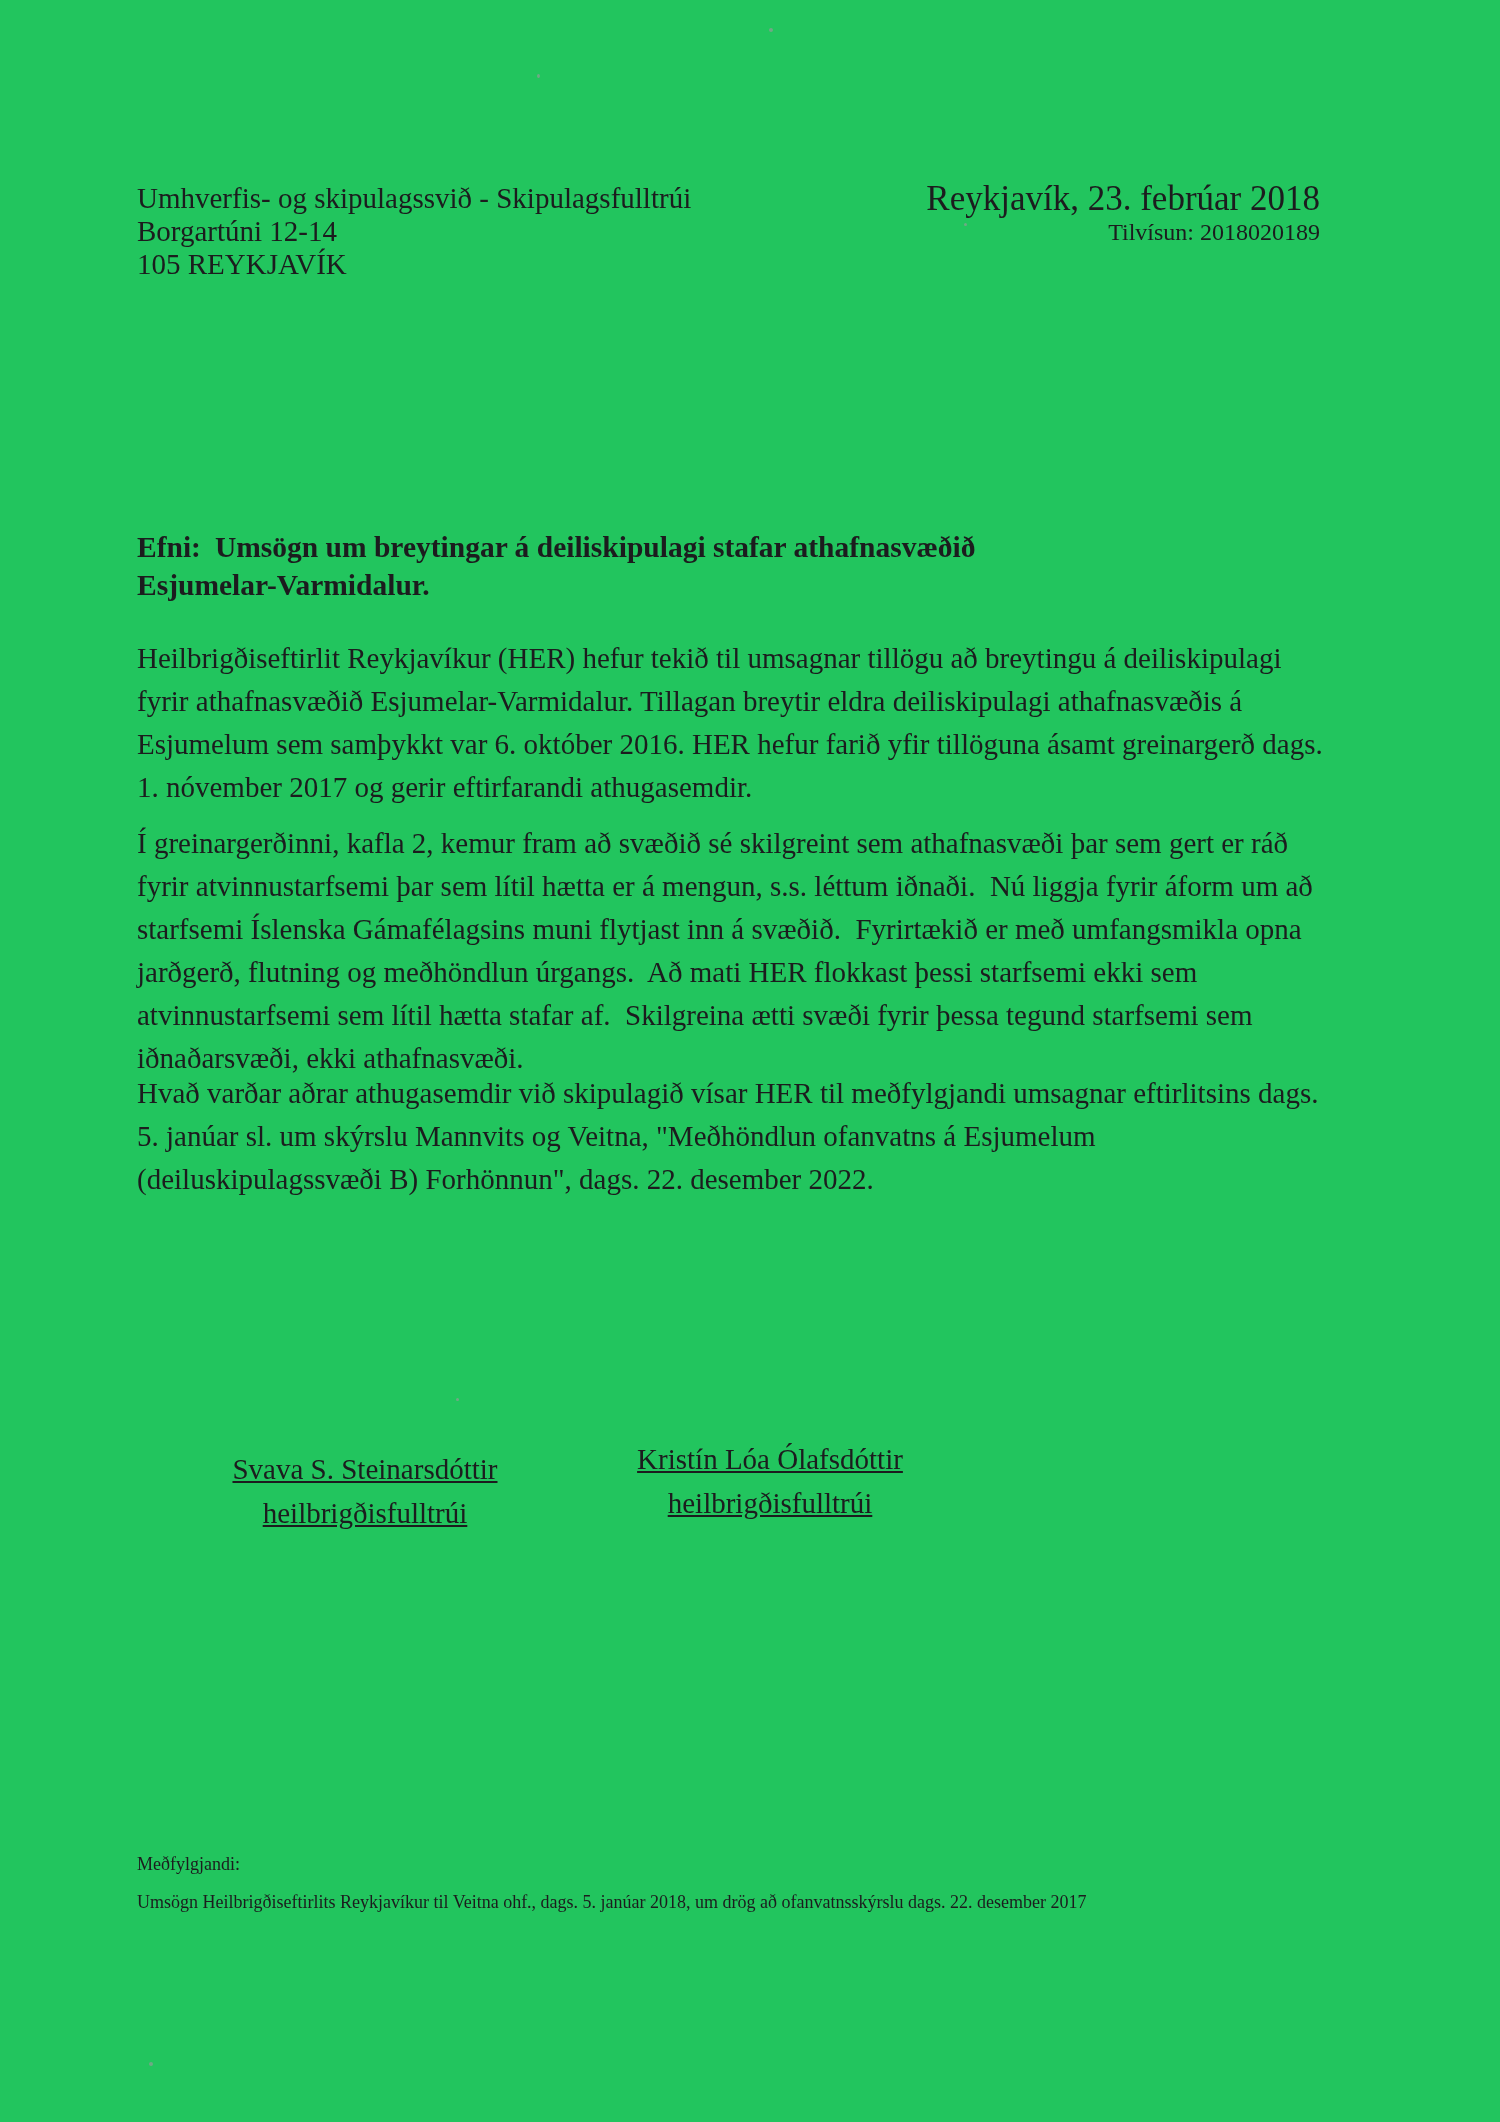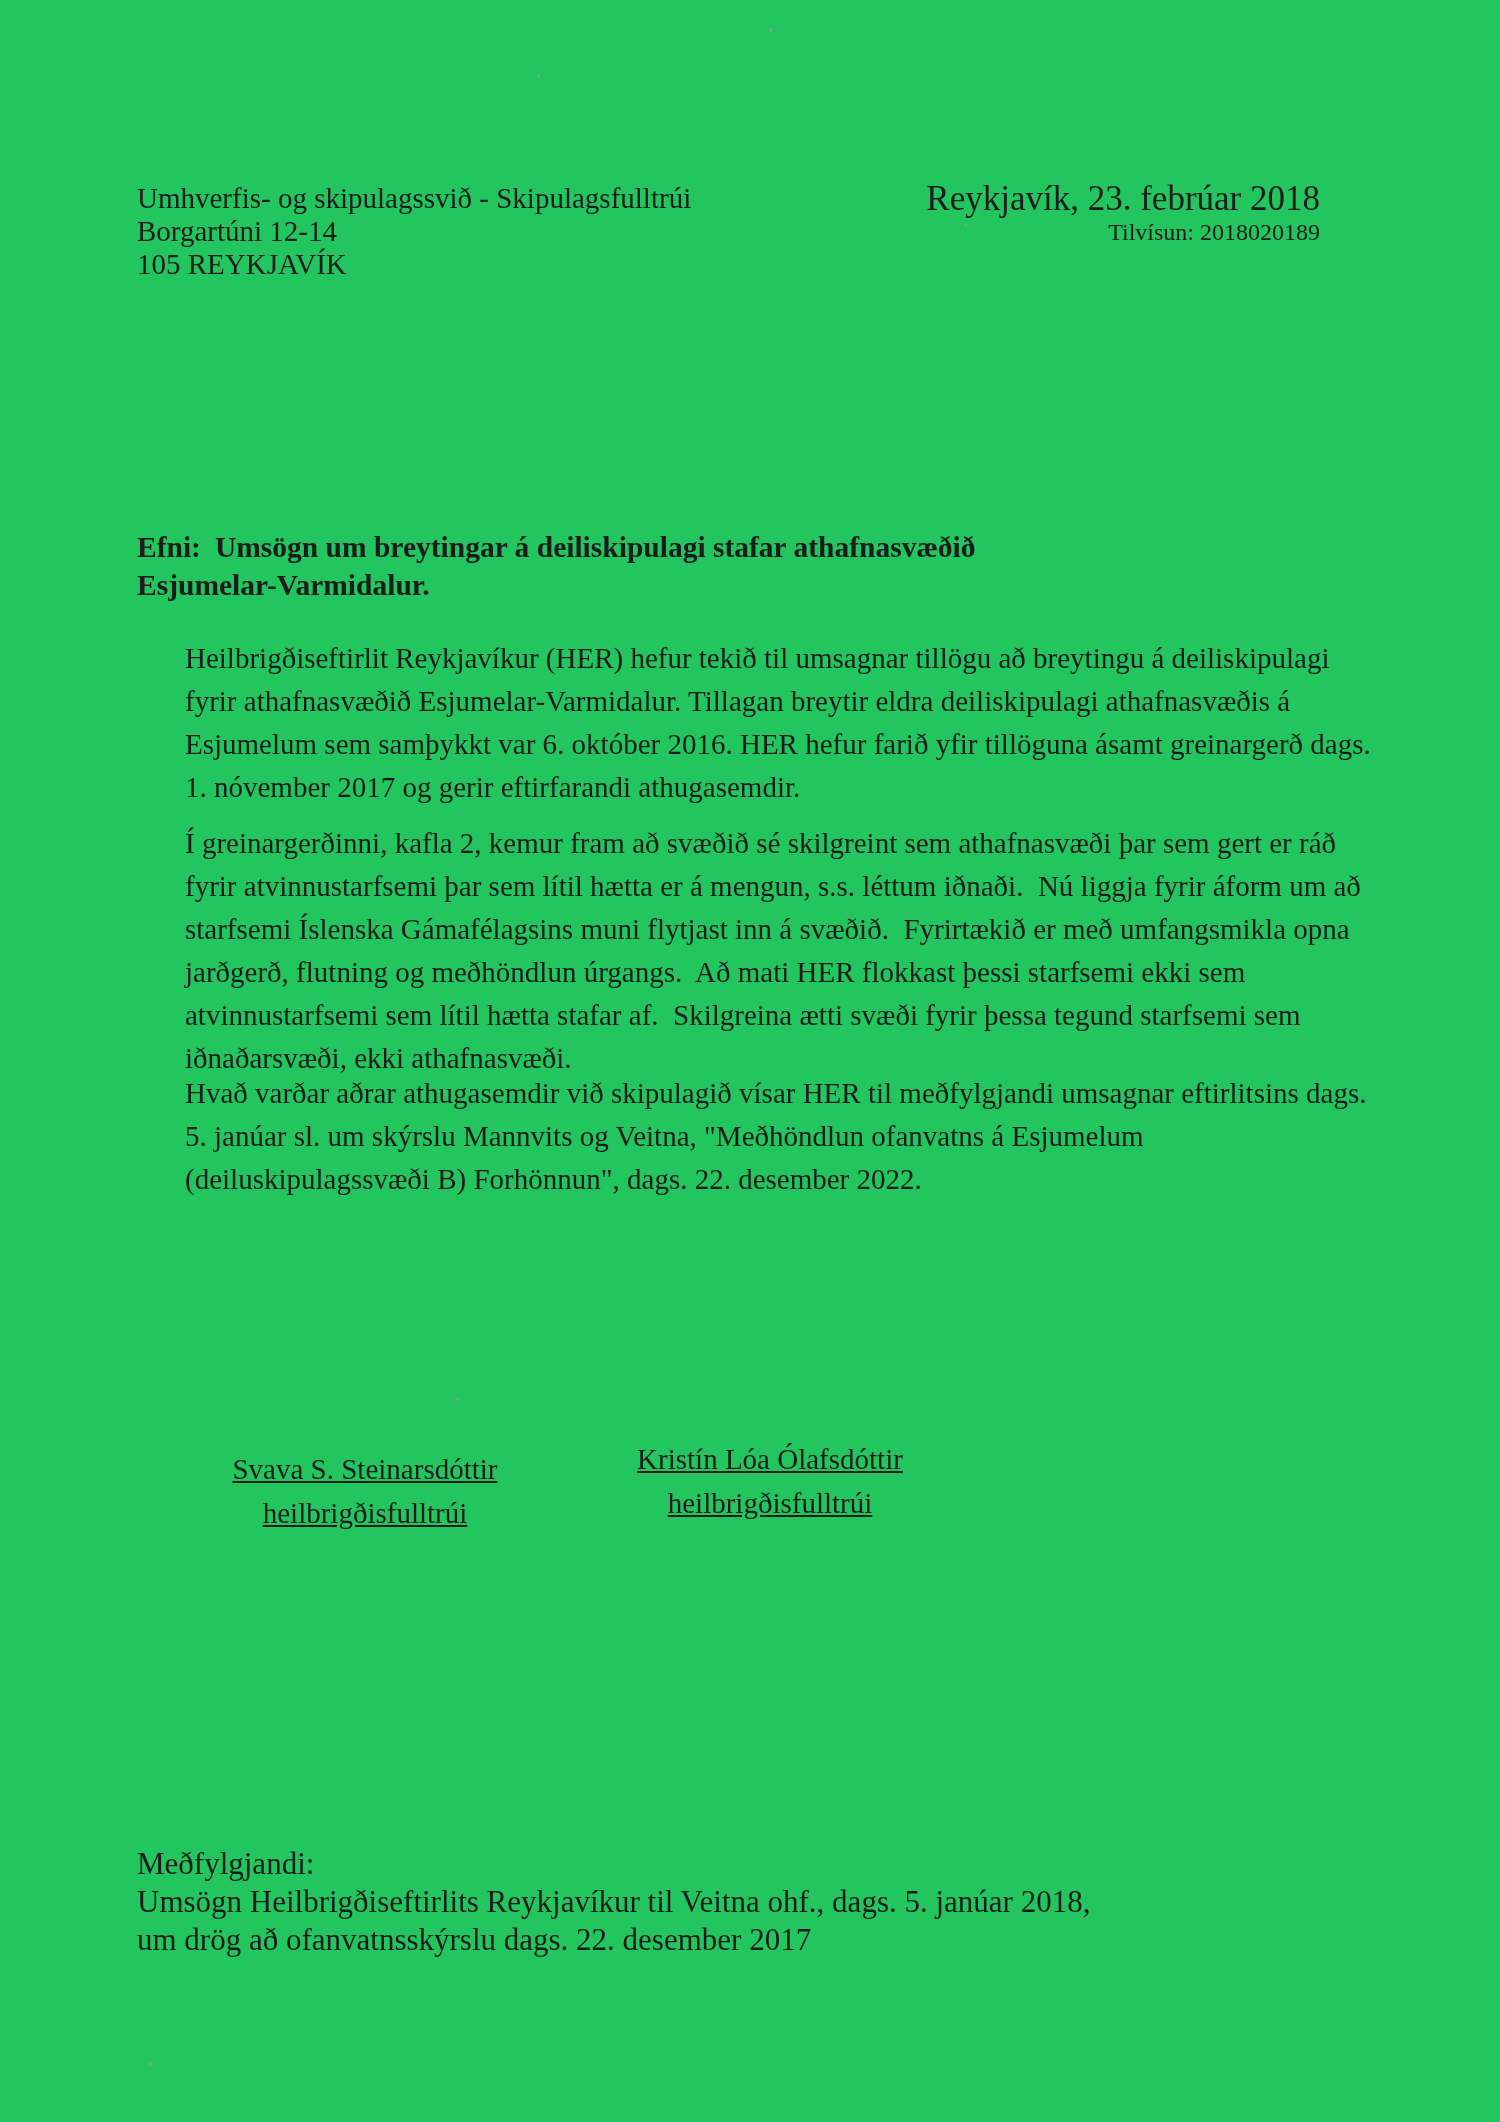--- a/index.html
+++ b/index.html
@@ -31,40 +31,39 @@
   .subject-block {
     left: 137px; top: 528px; width: 920px;
     font-weight: bold;
     font-size: 29.5px; line-height: 38px;
   }
   .subject-label { margin-right: 14px; }
   .para {
     left: 137px; width: 1195px;
     font-size: 29px; line-height: 43px;
     white-space: pre-wrap;
-    margin-left: 48px;
   }
   .para-1 { top: 637px; }
   .para-2 { top: 822px; }
   .para-3 { top: 1072px; }
   .closing-block {
     left: 137px; top: 1283px; width: 950px;
     text-align: center;
     font-size: 29px; line-height: 43px;
   }
   .signature {
     width: 340px;
     text-align: center;
     font-size: 29px; line-height: 44px; text-decoration: underline;
   }
   .signature-left  { left: 195px; top: 1447px; }
   .signature-right { left: 600px; top: 1437px; }
   .attachments-block {
     left: 137px; top: 1845px; width: 975px;
-    font-size: 31px; line-height: 38px;
+    font-size: 18px; line-height: 38px;
   }
   .speck {
     position: absolute;
     background: #9a9a9a;
     border-radius: 50%;
     opacity: 0.65;
   }
   .speck-1 { left: 769px; top: 28px;   width: 4px; height: 4px; }
   .speck-2 { left: 537px; top: 74px;   width: 3px; height: 4px; }
   .speck-3 { left: 964px; top: 223px;  width: 3px; height: 3px; }

